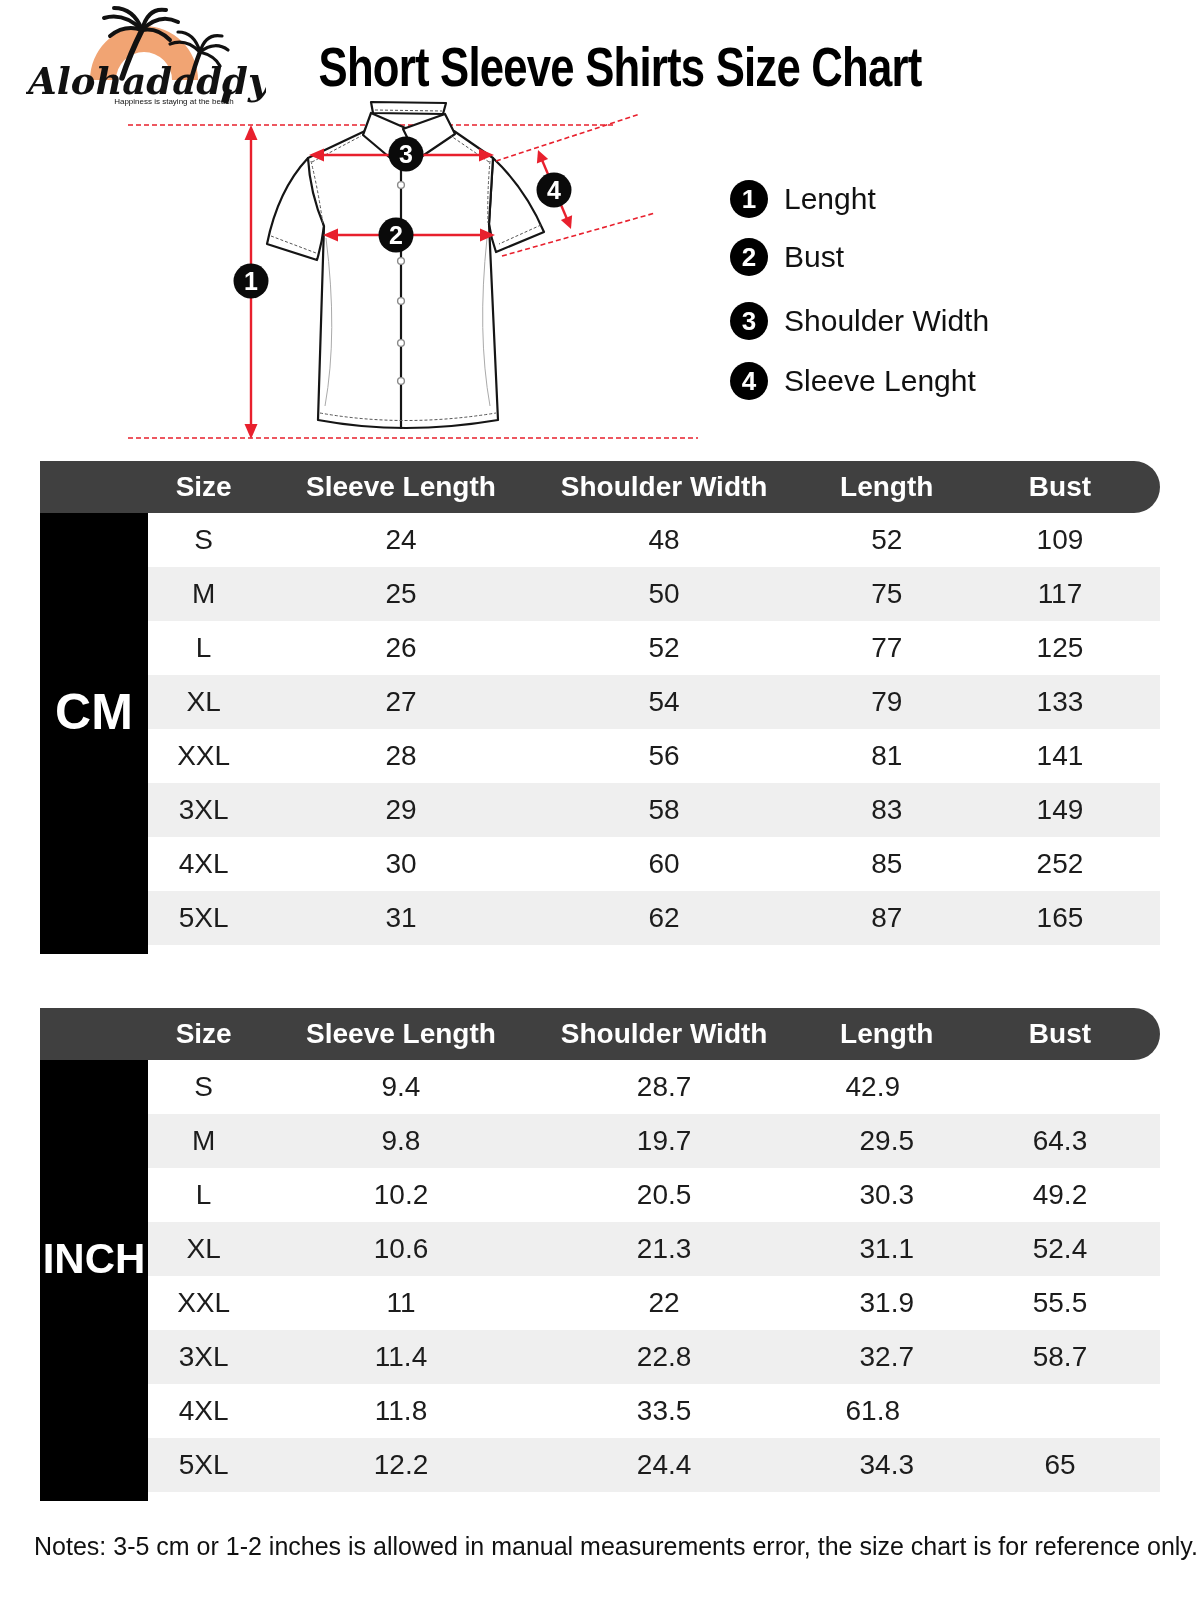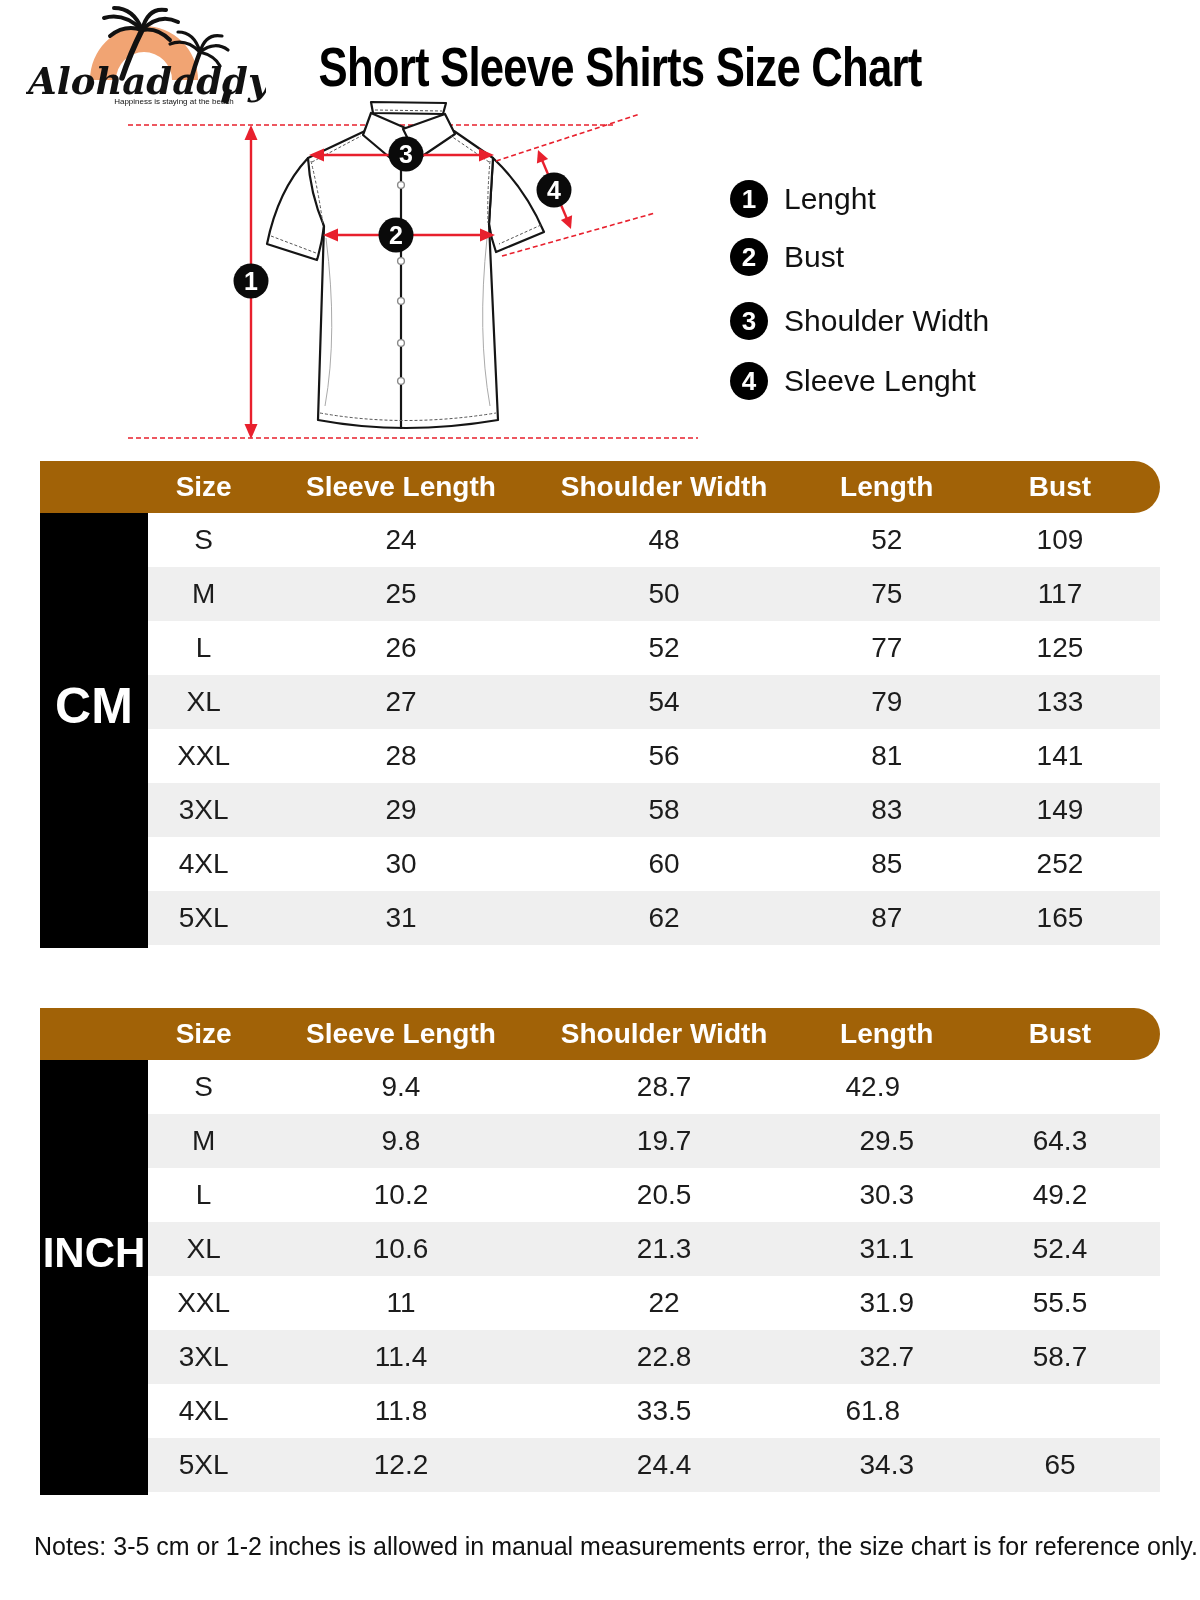--- a/index.html
+++ b/index.html
@@ -26,28 +26,28 @@
     width:38px; height:38px; border-radius:50%; background:#000; color:#fff;
     font-weight:bold; font-size:26px; display:flex; align-items:center; justify-content:center;
     flex:0 0 38px;
   }
   .legend-label { margin-left:16px; font-size:30px; color:#111; white-space:nowrap; }
   
   .size-table { position:absolute; left:40px; width:1120px; }
   #table-cm { top:461px; }
   #table-inch { top:1008px; }
   .unit-bar {
-    position:absolute; left:0; top:3px; width:108px; height:100%; background:#000;
+    position:absolute; left:0; top:9px; width:108px; height:100%; background:#000;
     display:flex; align-items:center; justify-content:center; z-index:1;
   }
   .unit-label { color:#fff; font-weight:bold; letter-spacing:0; }
   #table-cm .unit-label { font-size:50px; }
   #table-inch .unit-label { font-size:42px; }
   .thead {
-    position:relative; z-index:2; height:52px; background:#a16207;
+    position:relative; z-index:2; height:52px; background:#404040;
     border-radius:0 26px 26px 0; padding-left:108px; box-sizing:content-box;
     display:grid; grid-template-columns:11% 28% 24% 20% 17%; align-items:center;
   }
   .th { color:#fff; font-weight:bold; font-size:28px; text-align:center; white-space:nowrap; }
   .tbody { margin-left:108px; position:relative; z-index:0; }
   .trow {
     display:grid; grid-template-columns:11% 28% 24% 20% 17%;
     height:54px; align-items:center; background:#fff;
   }
   .trow.alt { background:#efefef; }

